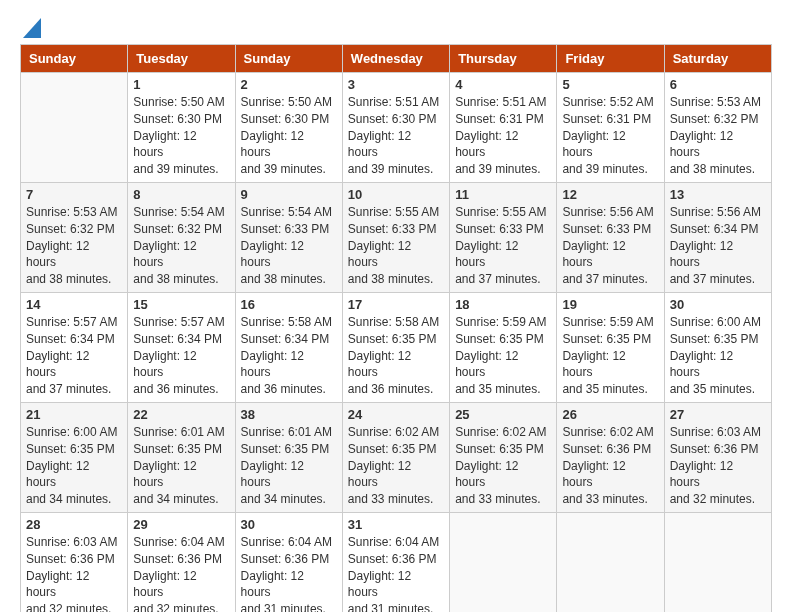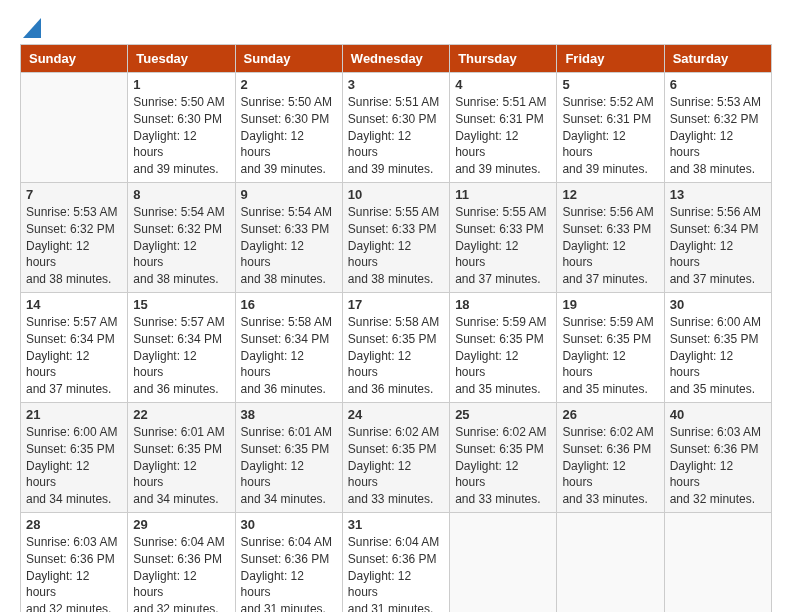--- a/index.html
+++ b/index.html
@@ -301,21 +301,21 @@
 and 33 minutes.</div>
         </td>
         <td>
           <div class="day-number">26</div>
           <div class="day-info" style="white-space: pre-line;">Sunrise: 6:02 AM
 Sunset: 6:36 PM
 Daylight: 12 hours
 and 33 minutes.</div>
         </td>
         <td>
-          <div class="day-number">40</div>
+          <div class="day-number">27</div>
           <div class="day-info" style="white-space: pre-line;">Sunrise: 6:03 AM
 Sunset: 6:36 PM
 Daylight: 12 hours
 and 32 minutes.</div>
         </td>
       </tr>
       <tr>
         <td>
           <div class="day-number">28</div>
           <div class="day-info" style="white-space: pre-line;">Sunrise: 6:03 AM

